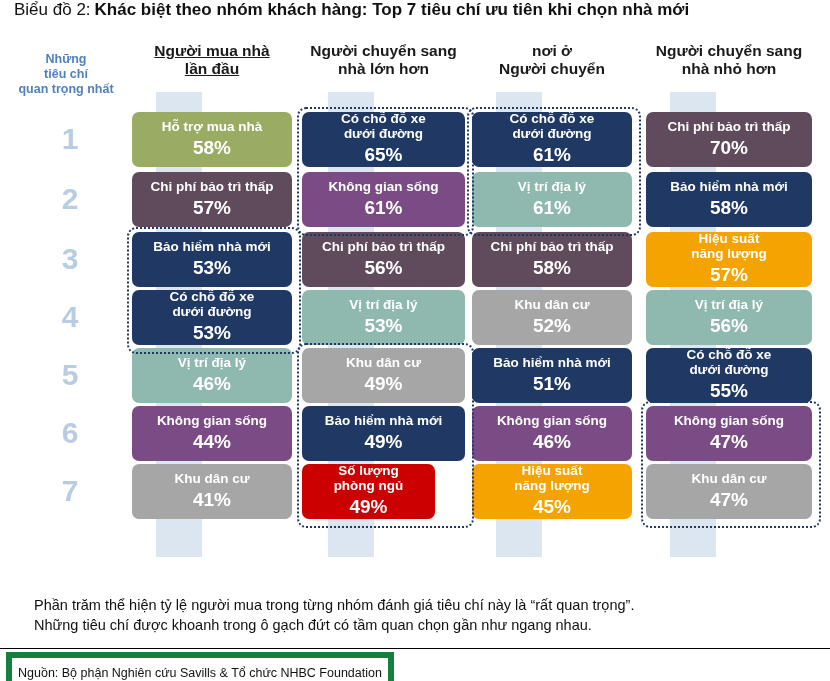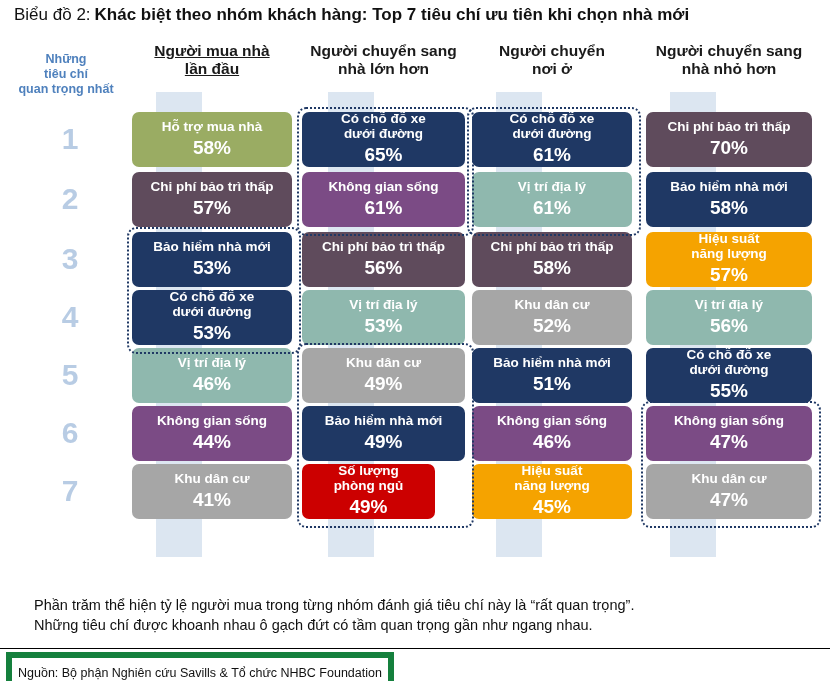--- a/index.html
+++ b/index.html
@@ -10,21 +10,21 @@
     overflow:hidden;
   }
   #root{
     position:relative;
     width:830px;height:681px;
     background:#ffffff;
   }
   
   .title-bar{
     position:absolute;left:0;top:0;width:830px;height:30px;
-    display:flex;align-items:center;
+    display:flex;align-items:flex-start;
     padding-left:14px;
     box-sizing:border-box;
     white-space:nowrap;
     overflow:hidden;
   }
   .title-plain{
     font-size:17px;color:#111;font-weight:normal;
   }
   .title-bold{
     font-size:17px;color:#111;font-weight:bold;
@@ -140,22 +140,22 @@
       </div>
       <div class="col-header" style="left: 132px; width: 160px; top: 12px; text-decoration: underline;">
         <div>Người mua nhà</div>
         <div>lần đầu</div>
       </div>
       <div class="col-header" style="left: 302px; width: 163px; top: 12px;">
         <div>Người chuyển sang</div>
         <div>nhà lớn hơn</div>
       </div>
       <div class="col-header" style="left: 472px; width: 160px; top: 12px;">
+        <div>nơi ở</div>
         <div>Người chuyển</div>
-        <div>nơi ở</div>
       </div>
       <div class="col-header" style="left: 646px; width: 166px; top: 12px;">
         <div>Người chuyển sang</div>
         <div>nhà nhỏ hơn</div>
       </div>
       <div class="arrow" style="left: 156px; top: 62px; height: 465px;">
         <div class="head"></div>
         <div class="shaft"></div>
       </div>
       <div class="arrow" style="left: 328px; top: 62px; height: 465px;">
@@ -354,19 +354,19 @@
       </div>
       <div class="dashbox" style="left: 127px; width: 170px; top: 197px; height: 123px;"></div>
       <div class="dashbox" style="left: 297px; width: 173px; top: 77px; height: 125px;"></div>
       <div class="dashbox" style="left: 297px; width: 173px; top: 313px; height: 181px;"></div>
       <div class="dashbox" style="left: 467px; width: 170px; top: 77px; height: 125px;"></div>
       <div class="dashbox" style="left: 641px; width: 176px; top: 371px; height: 123px;"></div>
     </div>
 
   <div class="footnote">
     <div>Phần trăm thể hiện tỷ lệ người mua trong từng nhóm đánh giá tiêu chí này là “rất quan trọng”.</div>
-    <div>Những tiêu chí được khoanh nhau ô gạch đứt có tầm quan trọng gần như ngang nhau.</div>
+    <div>Những tiêu chí được khoanh trong ô gạch đứt có tầm quan chọn gần như ngang nhau.</div>
   </div>
 
   <div class="source-bar"></div>
   <div class="source-box">Nguồn: Bộ phận Nghiên cứu Savills &amp; Tổ chức NHBC Foundation</div>
 
 </div>
 
 </body></html>

